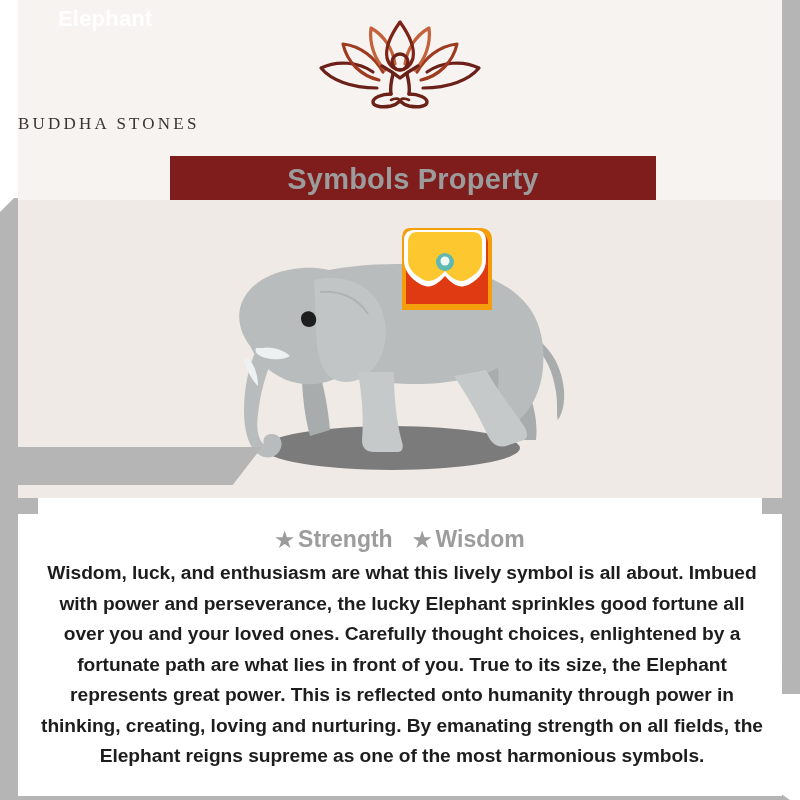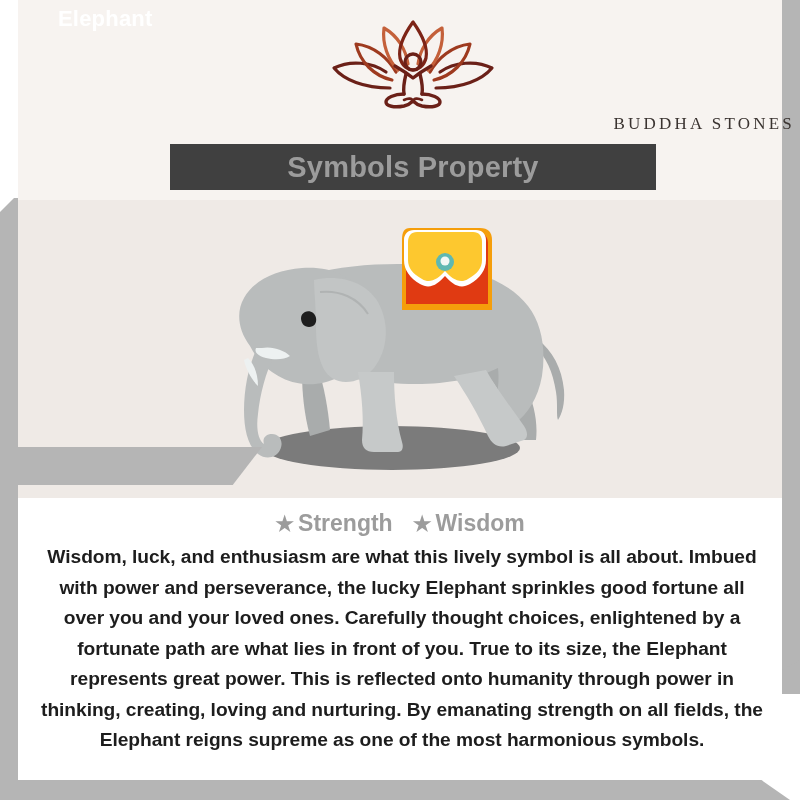--- a/index.html
+++ b/index.html
@@ -60,45 +60,45 @@
   .header {
     position: absolute;
     left: 18px;
     top: 0;
     width: 764px;
     height: 200px;
     background: #f7f3f0;
   }
   .logo-wrap {
     position: absolute;
-    left: 13px;
+    left: 0;
     top: 18px;
     width: 100%;
-    text-align: right;
+    text-align: left;
   }
   .logo-mark {
     display: block;
     margin: 0 auto;
   }
   .logo-word {
     display: block;
     margin-top: 4px;
     font-family: "Liberation Serif", serif;
     font-size: 17px;
     letter-spacing: 3.2px;
     color: #3a3330;
     font-weight: 400;
   }
   .title-band {
     position: absolute;
     left: 152px;
-    top: 144px;
+    top: 156px;
     width: 486px;
     height: 46px;
-    background: #404040;
+    background: #7f1d1d;
   }
   .title-text {
     position: absolute;
     left: 0;
     top: 0;
     width: 100%;
     line-height: 46px;
     text-align: center;
     font-size: 29px;
     font-weight: bold;
@@ -139,21 +139,21 @@
     font-size: 22px;
     font-weight: bold;
     color: #ffffff;
     letter-spacing: 0.2px;
   }
 
   
   .panel {
     position: absolute;
     left: 18px;
-    top: 498px;
+    top: 514px;
     width: 764px;
     height: 282px;
     background: #ffffff;
   }
   .attrs {
     position: absolute;
     left: 0;
     top: 12px;
     width: 100%;
     text-align: center;

